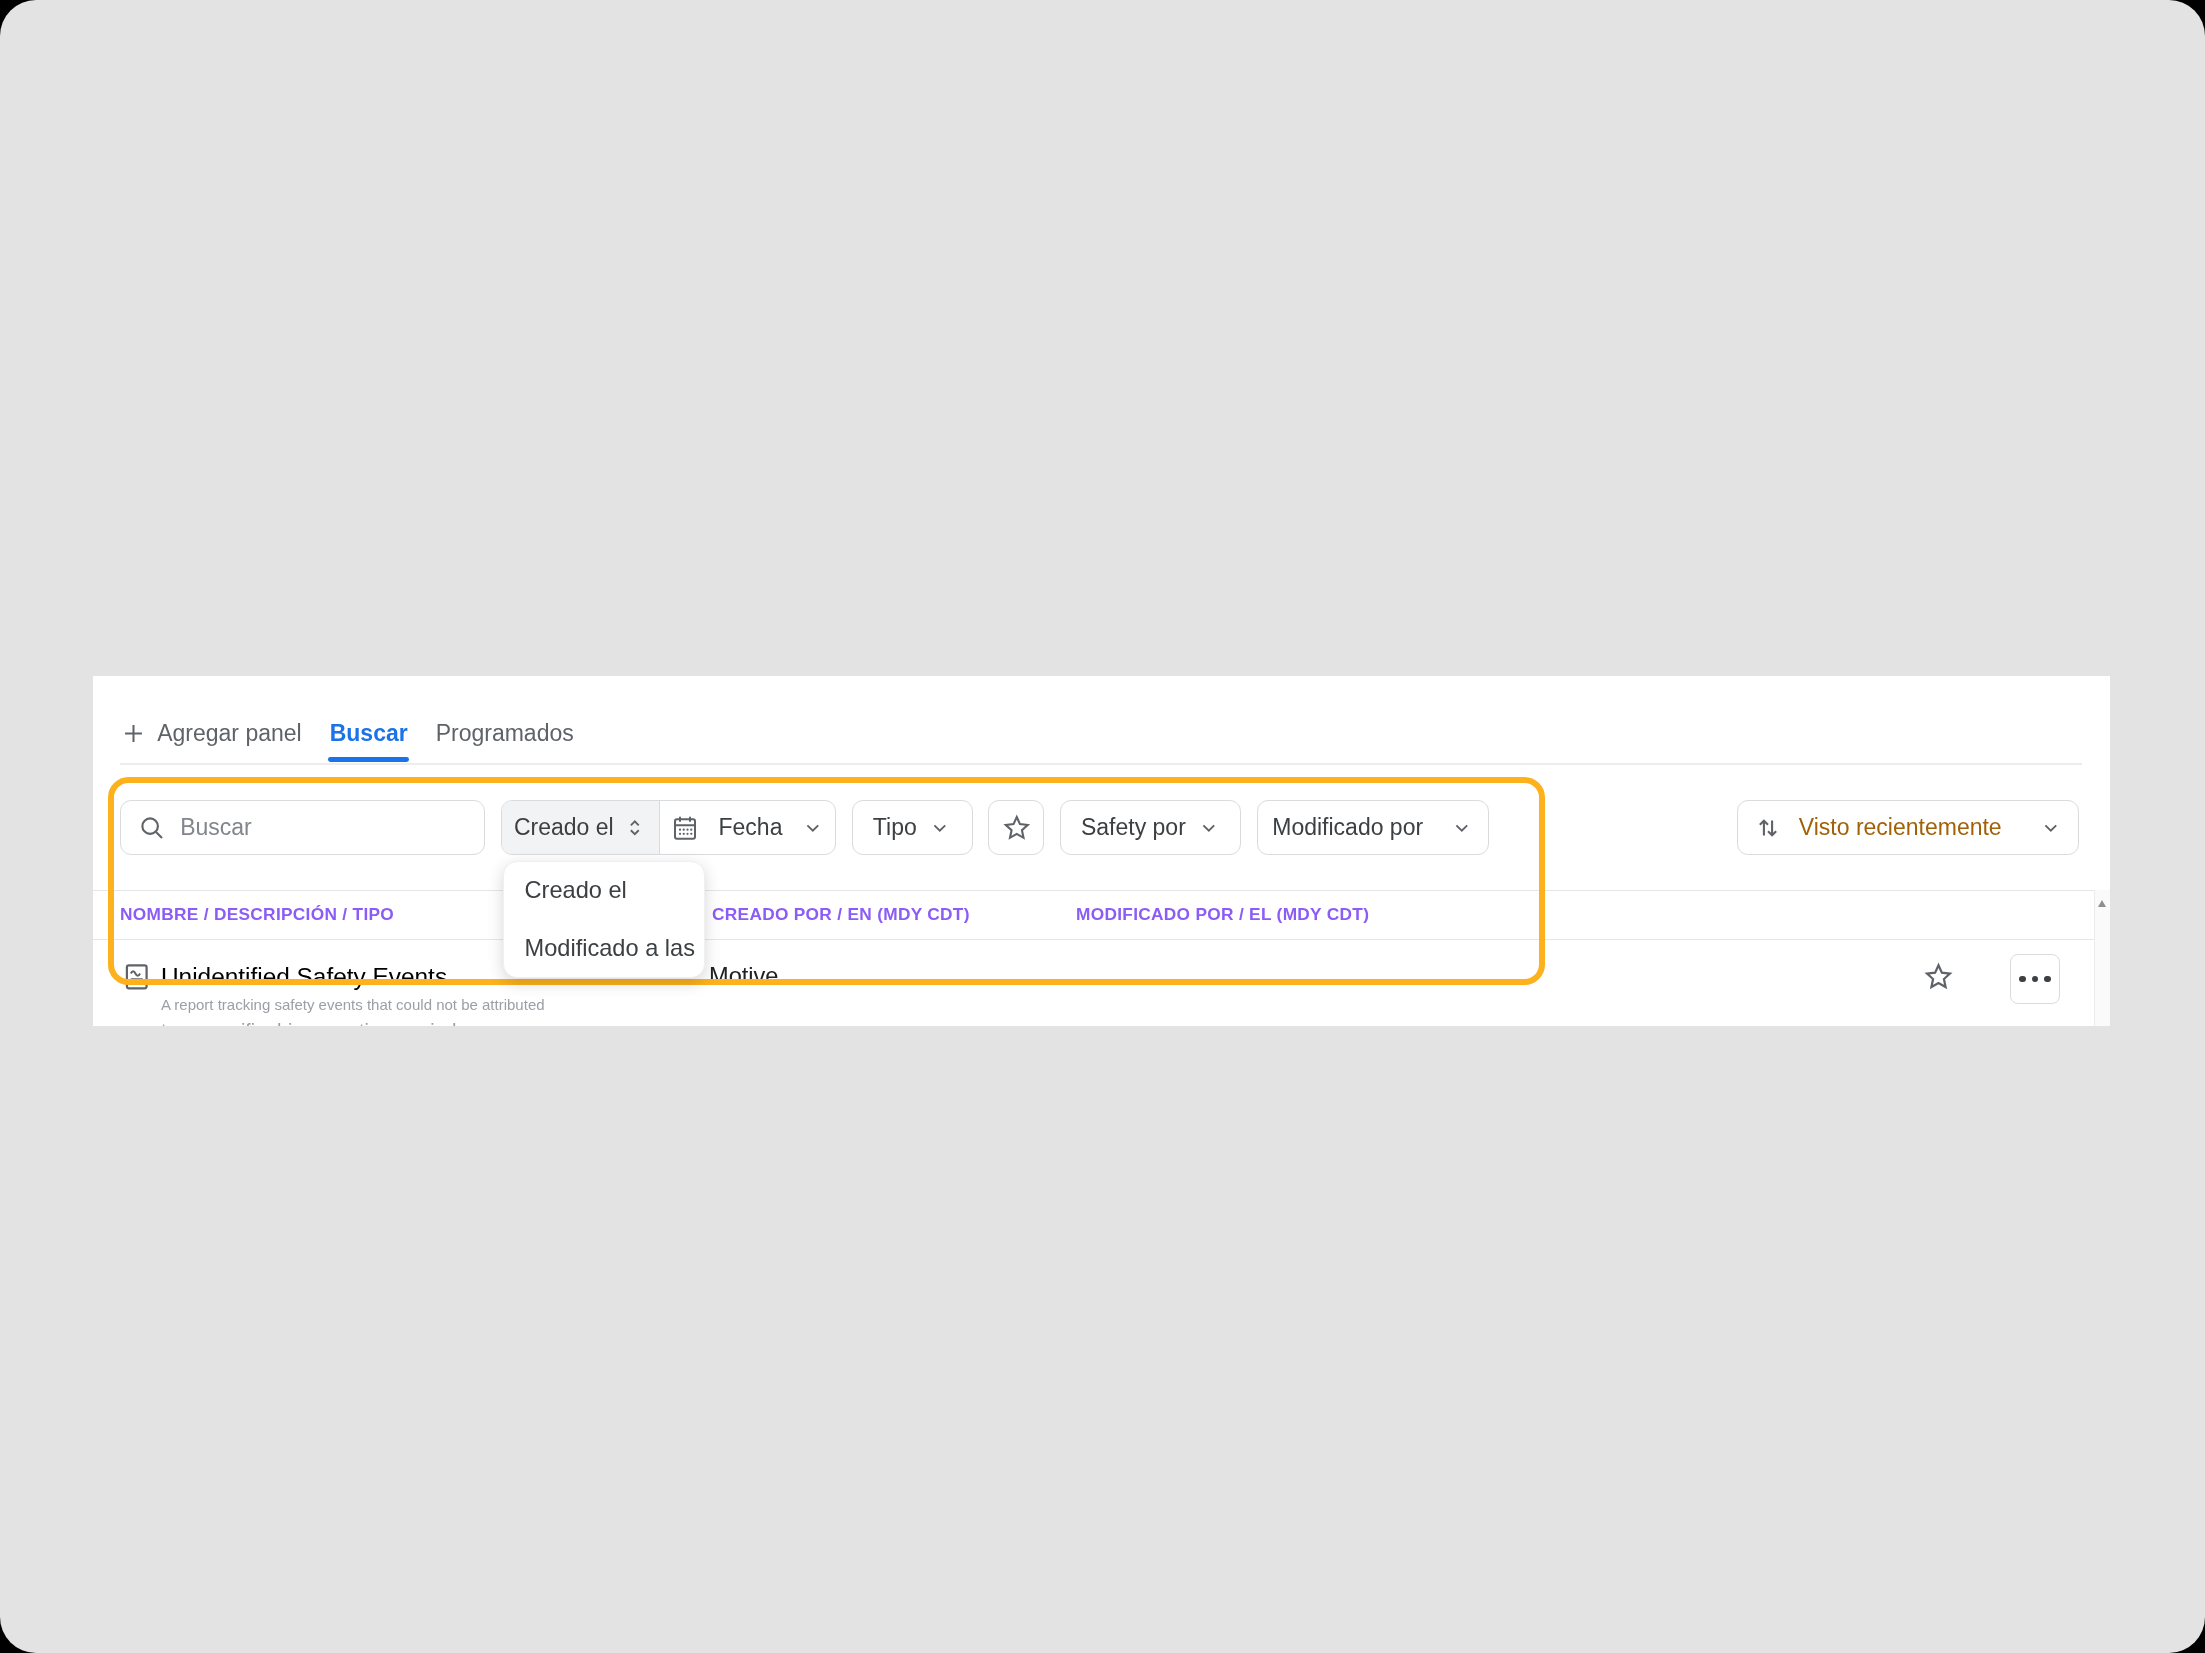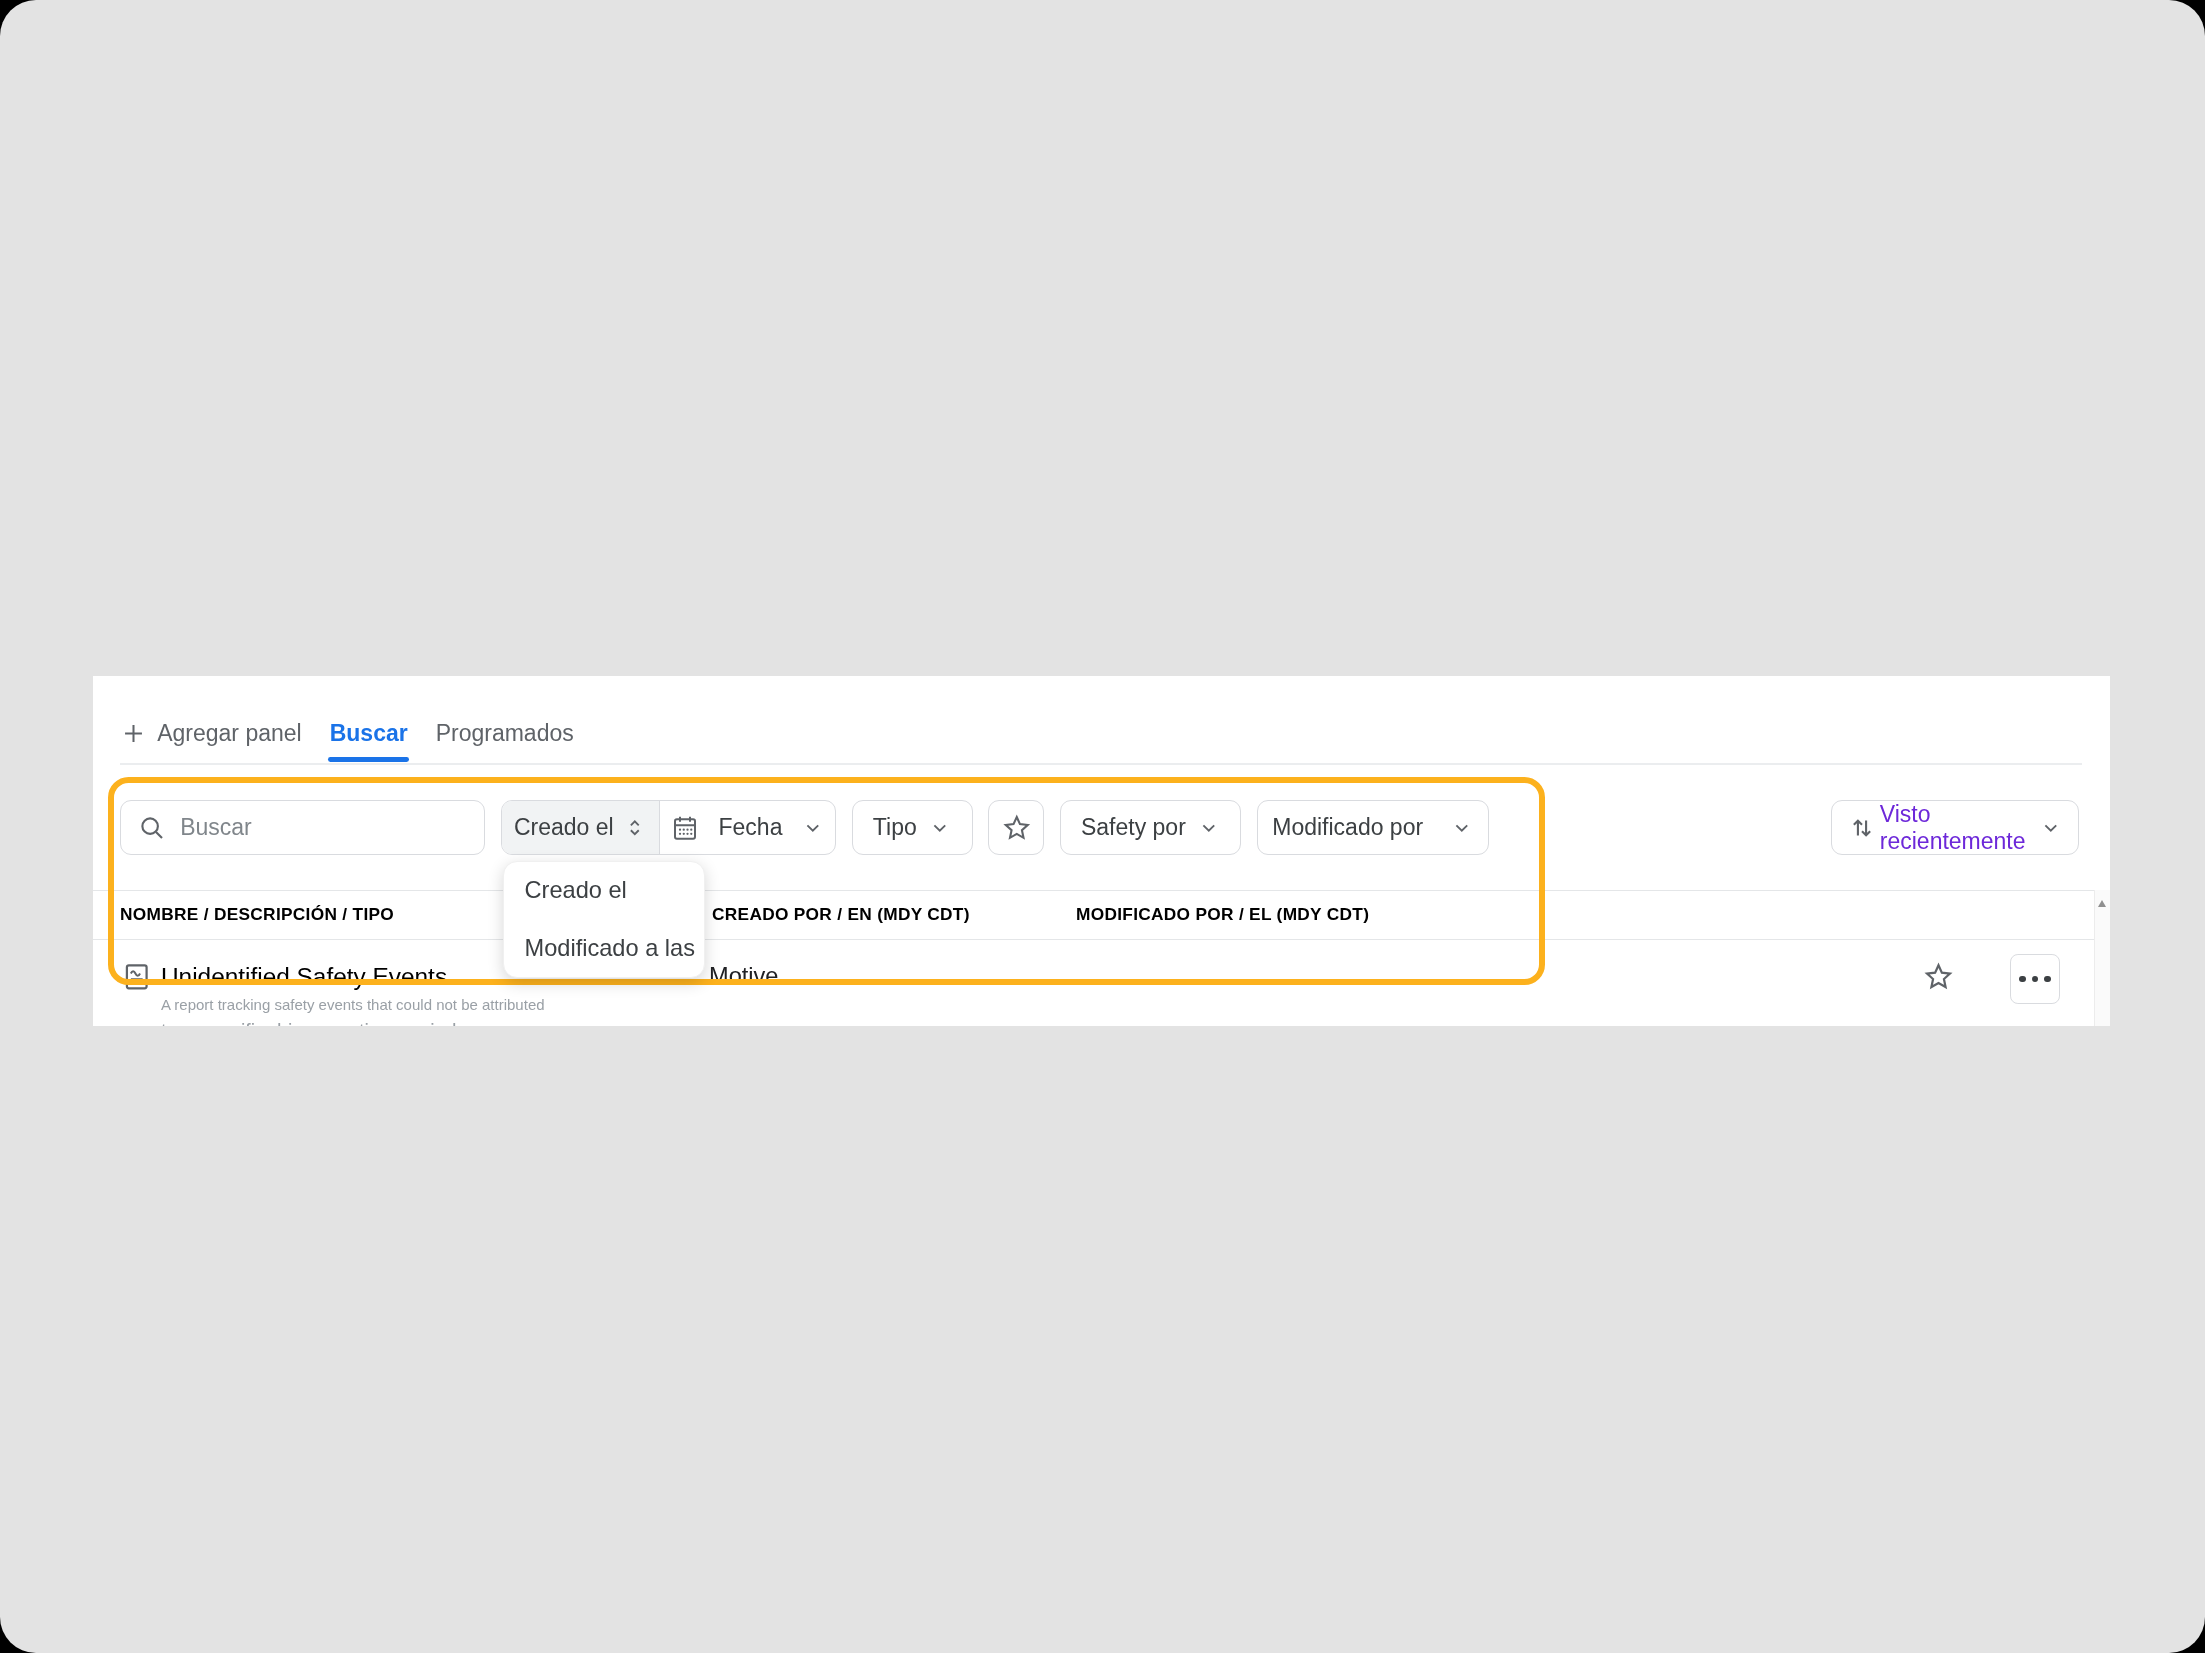--- a/index.html
+++ b/index.html
@@ -22,29 +22,29 @@
   .search-input input { border:none; outline:none; font:inherit; color:#3c4043; width:236px; background:transparent; }
   .search-input input::placeholder { color:#80868b; }
   .seg-group { width:335px; padding:0; overflow:hidden; }
   .seg { height:100%; display:flex; align-items:center; }
   .seg.sort-field { width:158px; background:#f1f3f4; justify-content:center; gap:9.5px; border-right:1.6px solid #d9dbdf; }
   .seg.date { flex:1; justify-content:center; gap:19px; }
   .btn-type { width:121px; justify-content:center; gap:11px; }
   .btn-star { width:56px; justify-content:center; }
   .btn-created { width:181px; justify-content:center; gap:11px; }
   .btn-modified { width:232px; justify-content:center; gap:27px; }
-  .sort-order { position:absolute; right:31px; top:124px; height:55px; width:248px; padding:0 15.8px; gap:4px; color:#6d28d9; }
+  .sort-order { position:absolute; right:31px; top:124px; height:55px; width:342px; padding:0 15.8px; gap:17px; color:#a16207; }
   .sort-order .chev { margin-left:auto; }
 
   
   .highlight-box { position:absolute; left:15px; top:101px; width:1437px; height:208px; border:6.3px solid #fcb11d; border-radius:20.5px; z-index:40; pointer-events:none; }
 
   
   .thead { position:absolute; left:0; right:15.8px; top:214px; height:50px; border-top:1.6px solid #e4e6e8; border-bottom:1.6px solid #e4e6e8; }
-  .th { position:absolute; top:0; height:46px; line-height:46px; font-size:17.3px; font-weight:bold; letter-spacing:0.3px; color:#000000; white-space:nowrap; }
+  .th { position:absolute; top:0; height:46px; line-height:46px; font-size:17.3px; font-weight:bold; letter-spacing:0.3px; color:#8b5cf6; white-space:nowrap; }
   .th.c1 { left:27px; } .th.c2 { left:619px; } .th.c3 { left:983px; }
 
   .row-icon { position:absolute; left:28px; top:284px; }
   .row-name { position:absolute; left:68px; top:287px; font-size:24.4px; color:#000000; }
   .row-created { position:absolute; left:616px; top:287px; font-size:23.6px; color:#202124; }
   .row-desc1 { position:absolute; left:68px; top:320px; font-size:15px; color:#9aa0a6; }
   .row-desc2 { position:absolute; left:68px; top:344px; font-size:19.7px; color:#9aa0a6; }
   .row-star { position:absolute; left:1829px; top:284px; cursor:pointer; }
   .row-more { position:absolute; left:1917px; top:278px; width:50px; height:50px; border:1.6px solid #d9dbdf; border-radius:7.9px; background:#fff; display:flex; align-items:center; justify-content:center; gap:6.3px; cursor:pointer; }
   .dot { width:6.3px; height:6.3px; border-radius:50%; background:#3c4043; }

